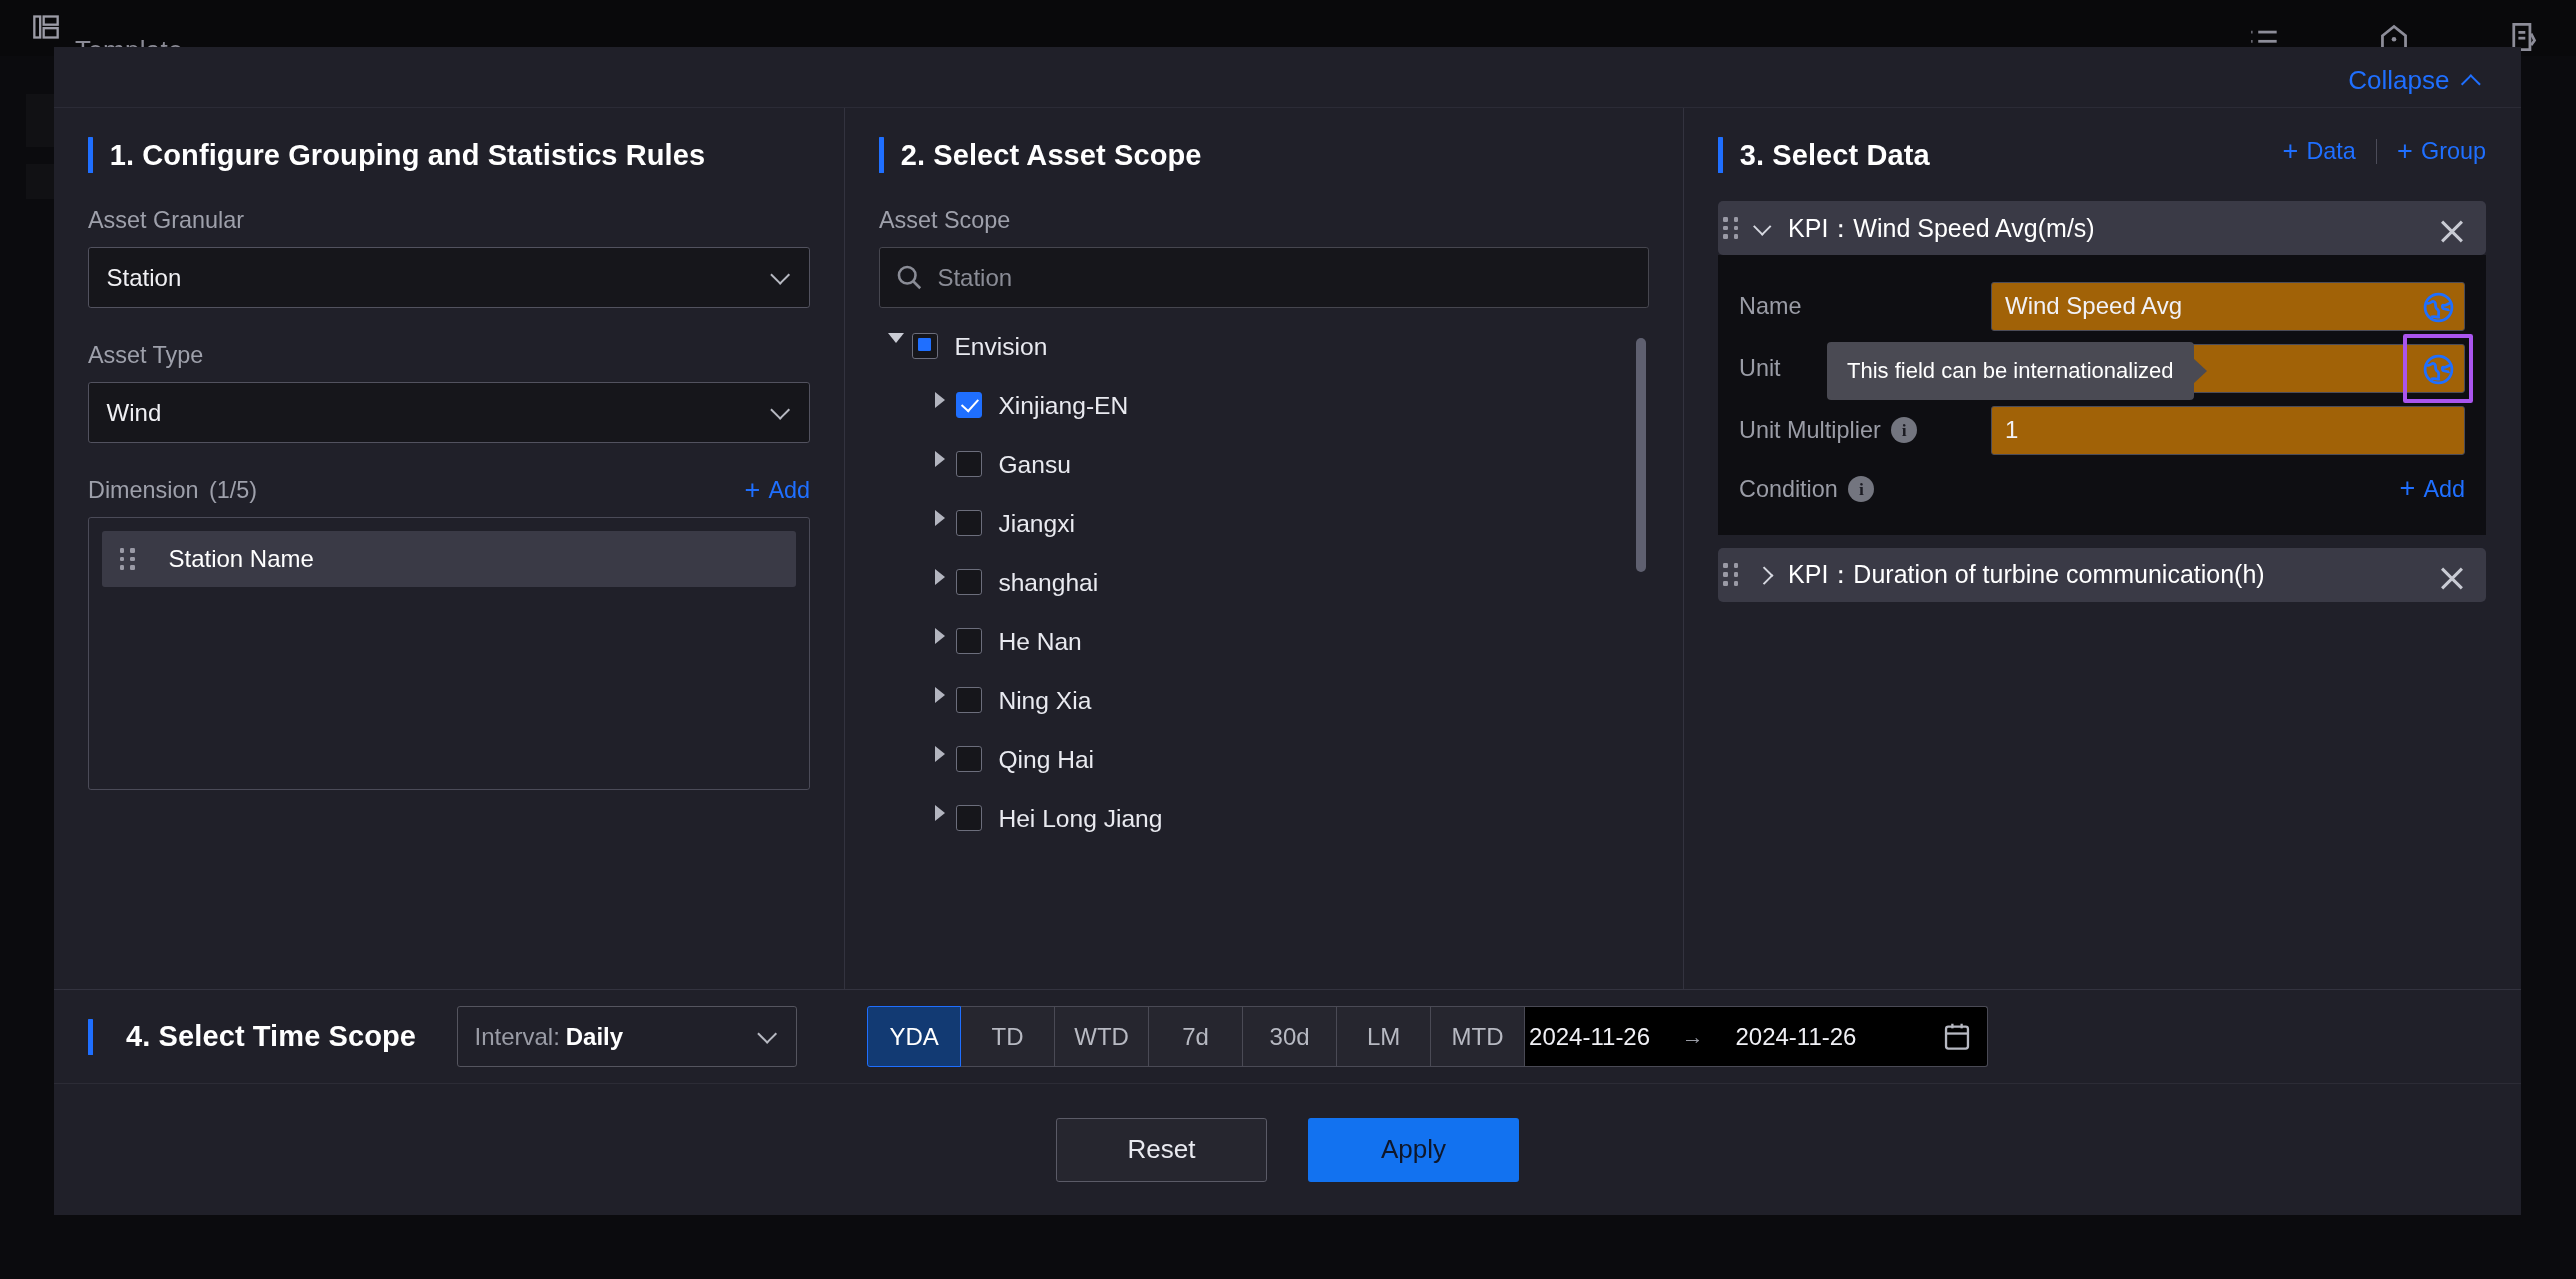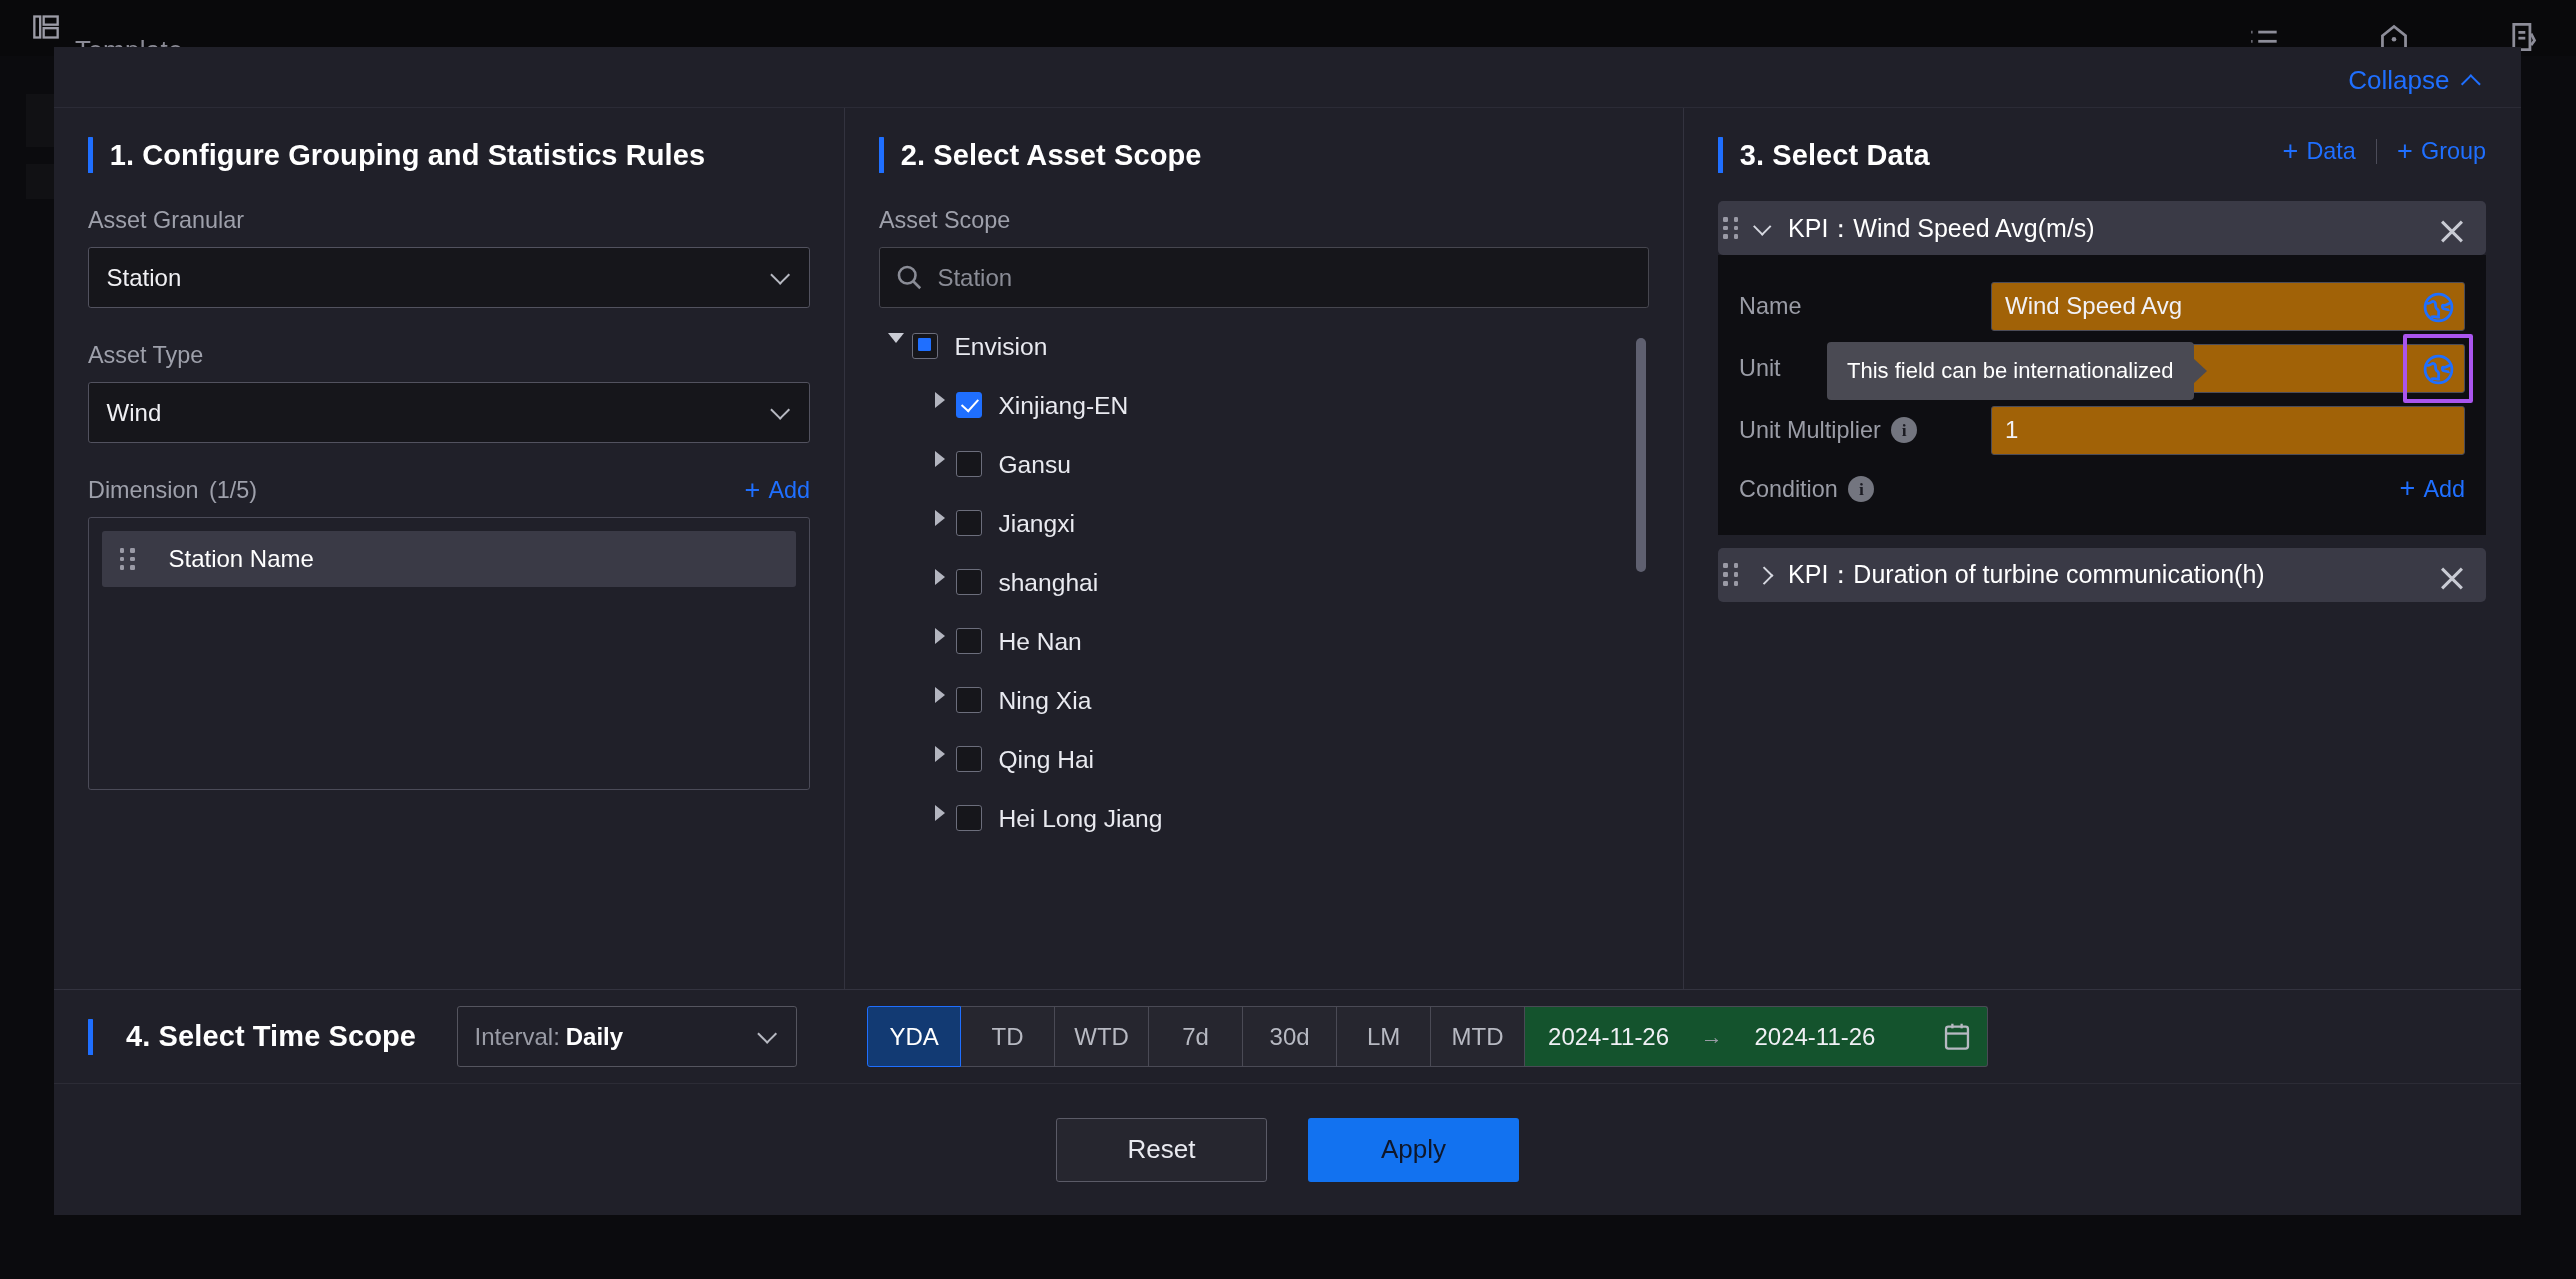--- a/index.html
+++ b/index.html
@@ -216,21 +216,21 @@
     display: flex; align-items: center; justify-content: center;
     color: #b7b9c2; font-size: 24px; cursor: pointer;
   }
   .seg:first-child { border-left-width: 1.2px; border-radius: 2.9px 0 0 2.9px; }
   .seg:last-child { border-radius: 0 2.9px 2.9px 0; }
   .seg.active { background: #123a73; border-color: #1f6fff; color: #ffffff; }
 
   .date-range {
     margin-left: 0; height: 61px; width: 463px;
     border: 1.2px solid #4a4a55; border-radius: 0 2.9px 2.9px 0; border-left: 0;
-    background: #14532d; display: flex; align-items: center; padding: 0 23px;
+    background: #000000; display: flex; align-items: center; padding: 0 4px;
     position: relative; gap: 11.7px; cursor: pointer;
   }
   .date-range .d { color: #f0f0f5; font-size: 24px; }
   .date-range .arrow { color: #9a9ca6; font-size: 22px; margin: 0 20px; }
   .cal-icon { position: absolute; right: 16.4px; top: 15px; width: 28px; height: 30px; }
 
   
   #footer {
     height: 132px; flex: 0 0 132px; border-top: 1.2px solid #2c2c36;
     display: flex; align-items: center; justify-content: center; gap: 41px;

